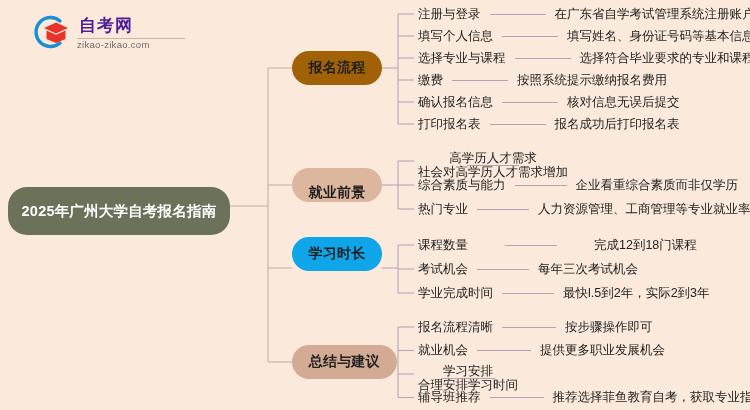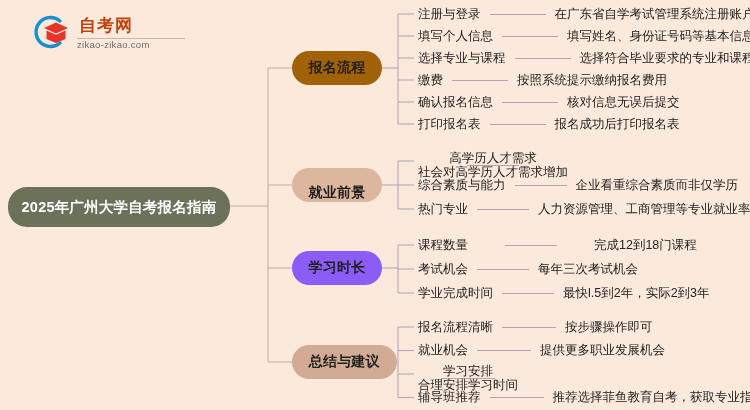--- a/index.html
+++ b/index.html
@@ -49,21 +49,21 @@
   }
   .logo-text-wrap {
     display: flex;
     flex-direction: column;
     justify-content: center;
     padding-top: 2px;
   }
   .logo-title {
     font-size: 17px;
     font-weight: bold;
-    color: #c2410c;
+    color: #4c1d95;
     letter-spacing: 1px;
     line-height: 1.15;
     padding-left: 2px;
   }
   .logo-rule {
     height: 1px;
     background: #c9b6a6;
     margin: 2px 0 1px 0;
     width: 108px;
   }
@@ -73,21 +73,21 @@
     letter-spacing: 0.3px;
     line-height: 1.1;
   }
 
   
   .central-node {
     position: absolute;
     left: 8px;
     top: 187px;
     width: 222px;
-    height: 40px;
+    height: 48px;
     background: #6b7259;
     border-radius: 19px;
     color: #ffffff;
     font-size: 14.5px;
     font-weight: bold;
     display: flex;
     align-items: center;
     justify-content: center;
     letter-spacing: 0.2px;
     white-space: nowrap;
@@ -237,21 +237,21 @@
       <div class="leaf-row" style="left: 418px; top: 176px;">
         <span class="leaf-label">综合素质与能力</span>
         <span class="leaf-dash" style="width: 52px;"></span>
         <span class="leaf-desc">企业看重综合素质而非仅学历</span>
       </div>
       <div class="leaf-row" style="left: 418px; top: 200px;">
         <span class="leaf-label">热门专业</span>
         <span class="leaf-dash" style="width: 52px;"></span>
         <span class="leaf-desc">人力资源管理、工商管理等专业就业率高</span>
       </div>
-      <div class="branch-node branch-2" style="left: 292px; top: 251px; width: 90px; background: #8b5cf6;">
+      <div class="branch-node branch-2" style="left: 292px; top: 237px; width: 90px; background: #0ea5e9;">
         <span>学习时长</span>
       </div>
       <div class="leaf-row" style="left: 418px; top: 236px; gap: 28px;">
         <span class="leaf-label">课程数量</span>
         <span class="leaf-dash" style="width: 52px;"></span>
         <span class="leaf-desc">完成12到18门课程</span>
       </div>
       <div class="leaf-row" style="left: 418px; top: 260px;">
         <span class="leaf-label">考试机会</span>
         <span class="leaf-dash" style="width: 52px;"></span>

